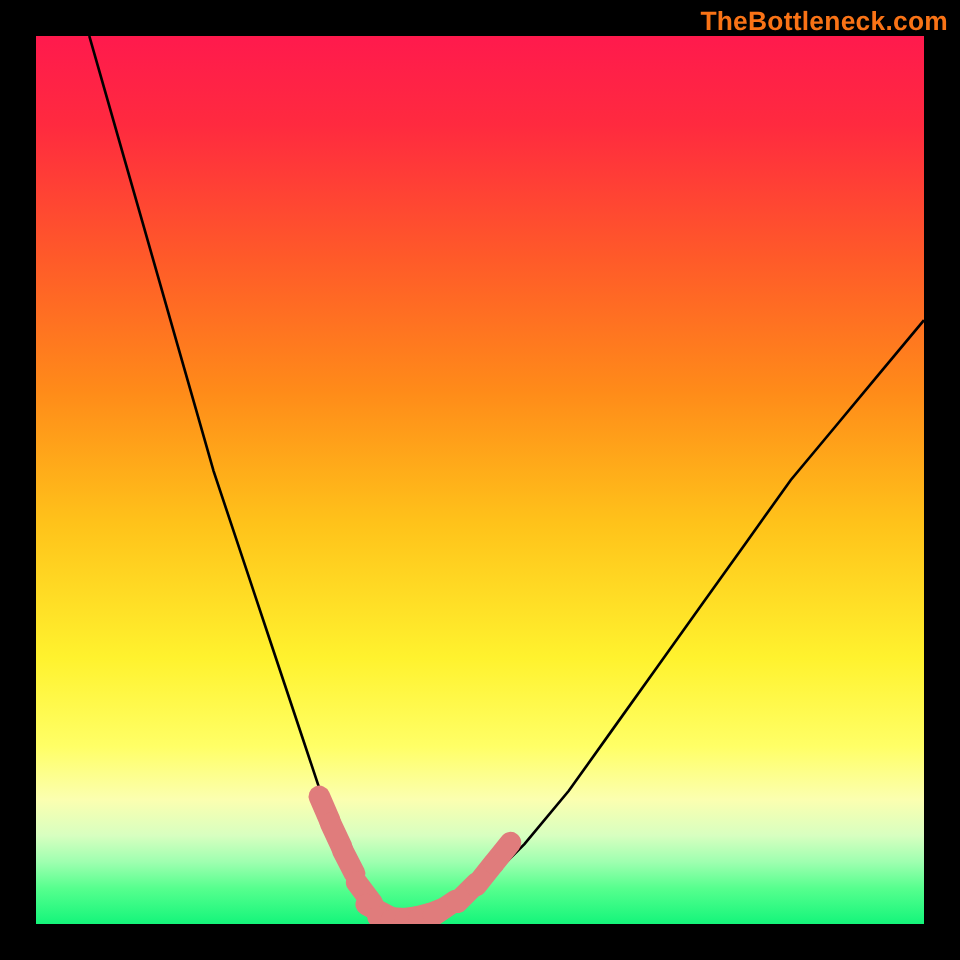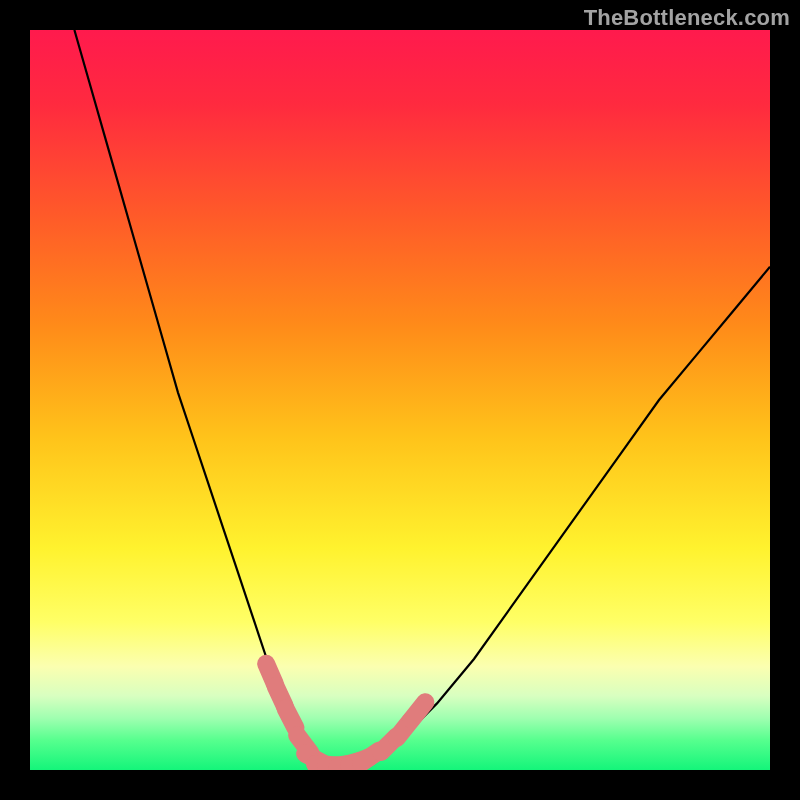--- a/index.html
+++ b/index.html
@@ -24,21 +24,21 @@
     width: 740px;
     height: 740px;
     overflow: hidden;
   }
   .watermark {
     position: absolute;
     top: 5px;
     right: 10px;
     font-size: 22px;
     font-weight: 600;
-    color: #a3a3a3;
+    color: #f97316;
     letter-spacing: 0.2px;
     font-family: Arial, Helvetica, sans-serif;
   }
   svg { display: block; }
 </style>
 </head>
 <body>
 
 <div class="outer">
   <div class="watermark">TheBottleneck.com</div>

